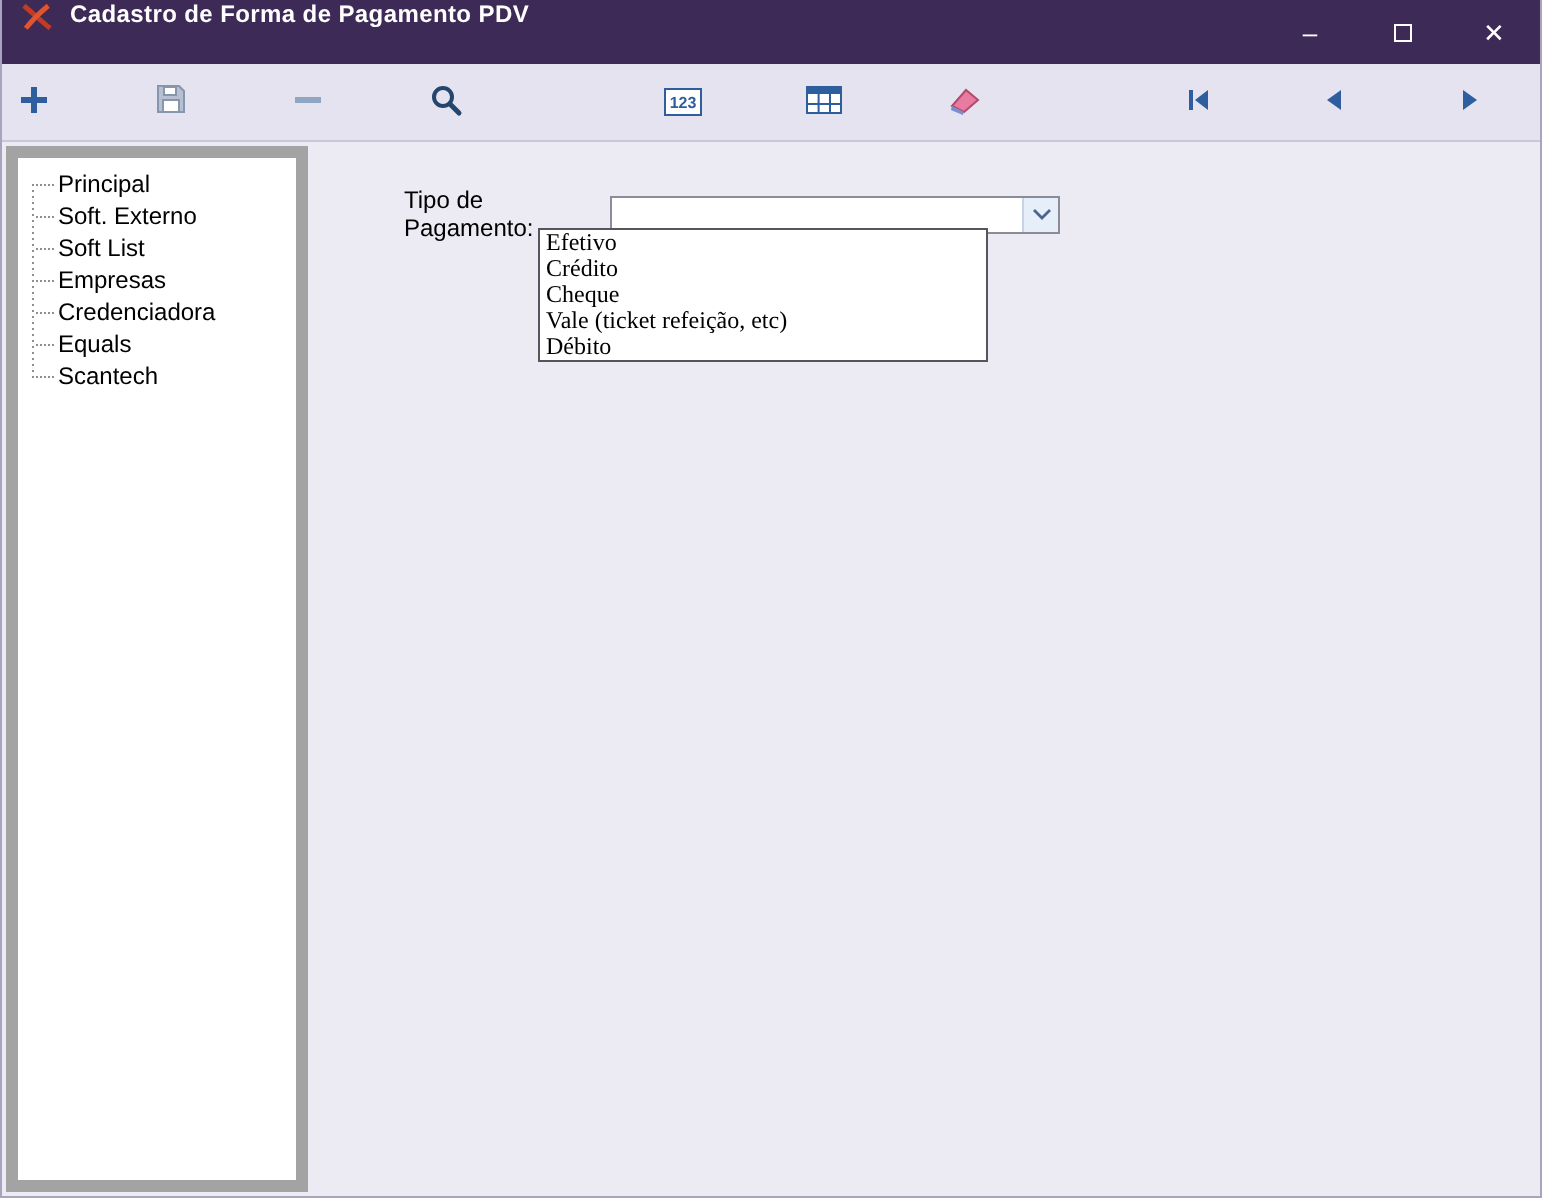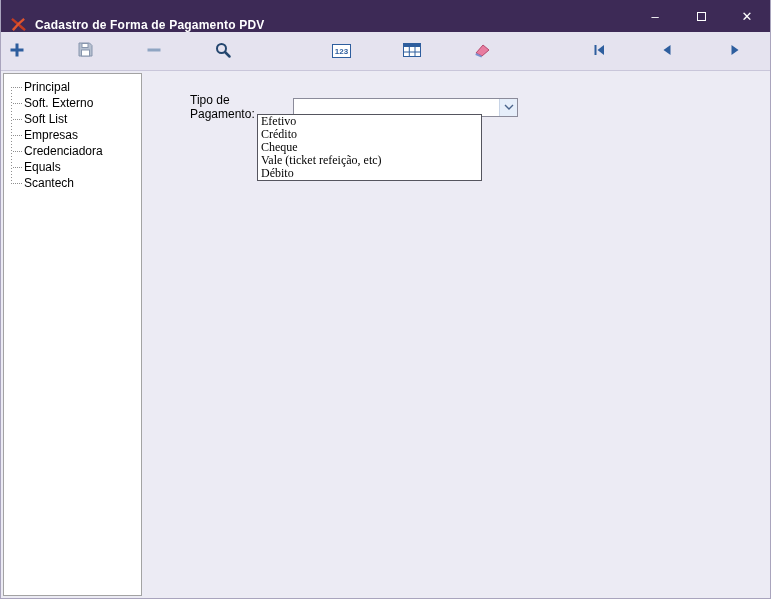--- a/index.html
+++ b/index.html
@@ -3,21 +3,21 @@
 <meta charset="utf-8">
 <style>
   * { box-sizing: border-box; margin: 0; padding: 0; }
   html, body { width: 771px; height: 599px; overflow: hidden; }
   body { font-family: "Liberation Sans", sans-serif; font-size: 12px; background: #ecebf4; }
 
   .window { width: 771px; height: 599px; display: flex; flex-direction: column;
             border: 1px solid #a9a4bd; border-top: none; }
 
   
-  .titlebar { flex: 0 0 32px; background: #3d2a56; display: flex; align-items: flex-end;
+  .titlebar { flex: 0 0 32px; background: #3d2a56; display: flex; align-items: flex-start;
               padding-left: 10px; color: #fff; }
   .app-icon { width: 16px; height: 16px; margin-right: 8px; display: flex; align-items: center; }
   .title { font-weight: bold; font-size: 12px; letter-spacing: .2px; }
   .win-controls { margin-left: auto; display: flex; height: 100%; }
   .win-btn { width: 46px; height: 100%; display: flex; align-items: center;
              justify-content: center; color: #fff; font-size: 13px; cursor: default; }
   .max-box { width: 9px; height: 9px; border: 1px solid #fff; display: inline-block; }
 
   
   .toolbar { flex: 0 0 39px; background: #e5e3ef; border-bottom: 1px solid #c9c6da;
@@ -30,21 +30,21 @@
                  justify-content: center; background: #fff; }
   .help-sphere { width: 22px; height: 22px; border-radius: 50%;
                  background: radial-gradient(circle at 35% 28%, #aedbfc, #4aa3ef 48%, #1565c0);
                  color: #fff; font-weight: bold; font-size: 13px; display: flex;
                  align-items: center; justify-content: center; margin-left: 42px;
                  border: 1px solid #9fb9d8; }
   .help-far { margin-left: auto; margin-right: 6px; width: 21px; height: 21px; }
 
   
   .app-body { flex: 1; display: flex; padding: 2px 2px 2px 2px; position: relative; }
-  .sidebar { width: 139px; background: #fff; border: 1px solid #a3a3a3;
+  .sidebar { width: 151px; background: #fff; border: 6px solid #a3a3a3;
              padding: 5px 2px; position: relative; overflow: hidden; }
   .sidebar::after { content: ""; position: absolute; left: 7px; top: 13px; height: 97px;
                     width: 1px;
                     background: repeating-linear-gradient(to bottom, #8f8f8f 0 1px, transparent 1px 3px); }
   .tree-item { position: relative; padding-left: 18px; height: 16px; line-height: 16px;
                white-space: nowrap; color: #000; cursor: default; }
   .tree-item::before { content: ""; position: absolute; left: 7px; top: 8px; width: 9px;
                        border-top: 1px dotted #8f8f8f; }
 
   .main { flex: 1; position: relative; background: #ecebf4; }

